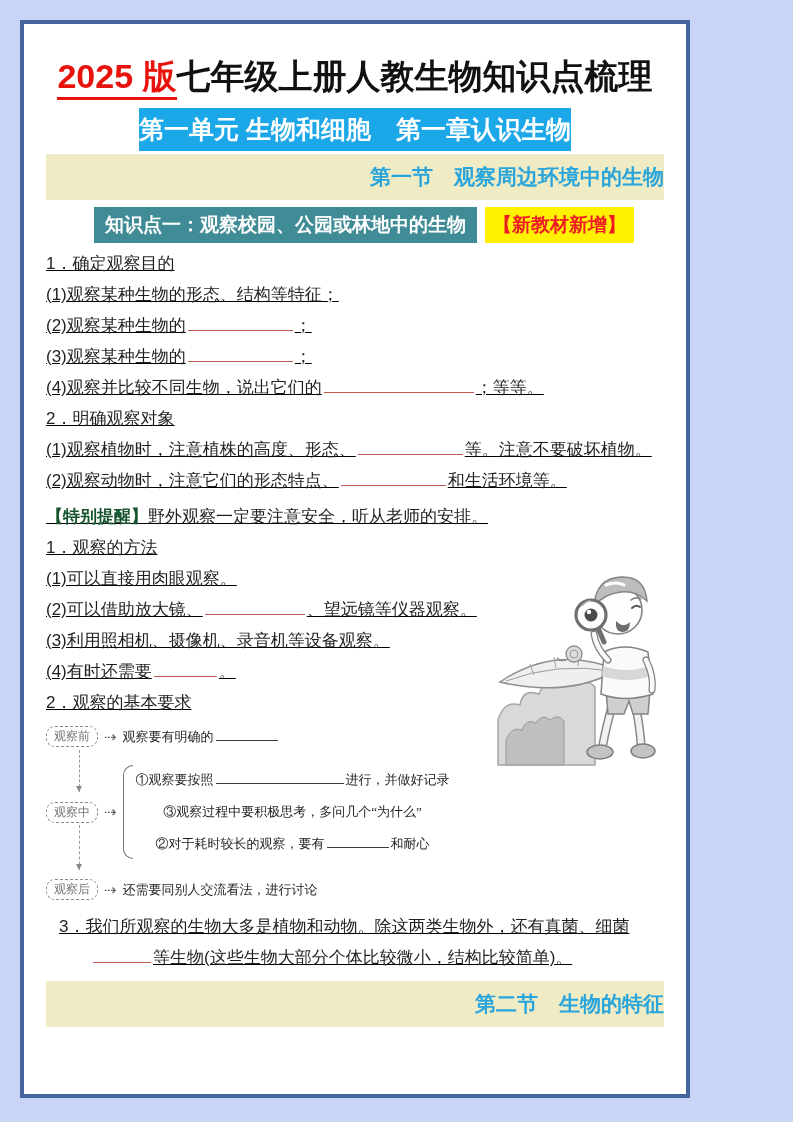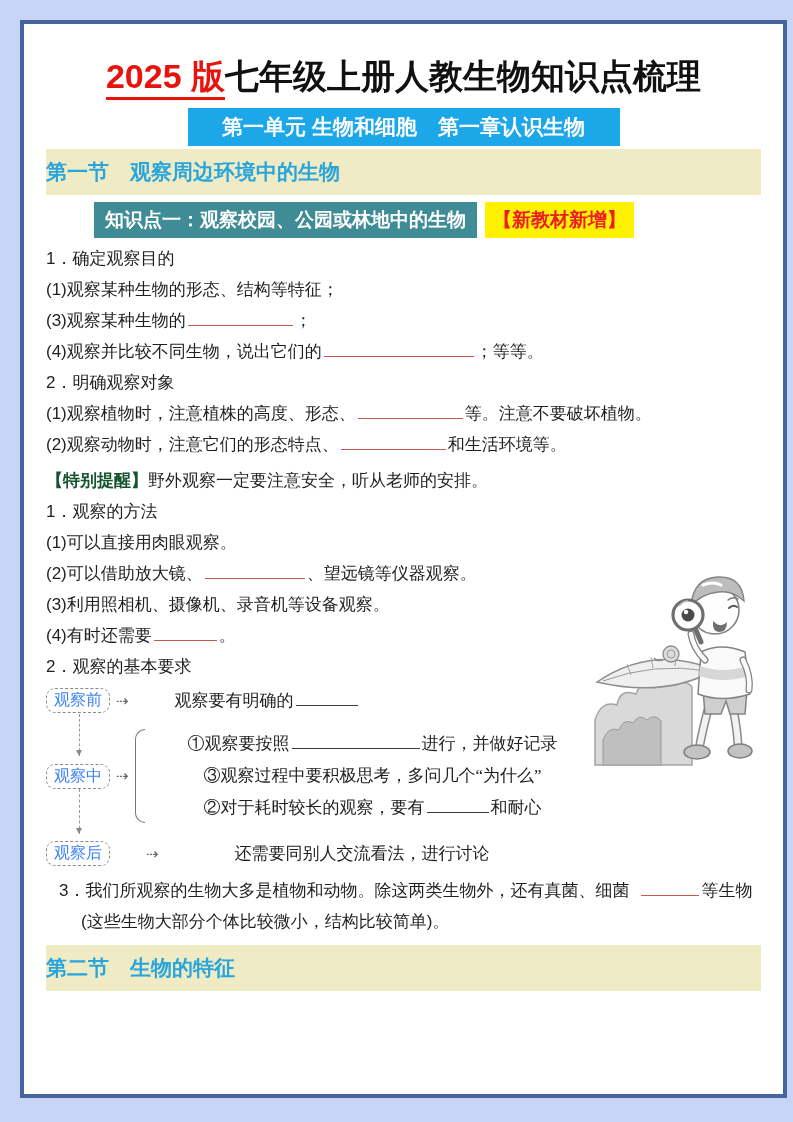--- a/index.html
+++ b/index.html
@@ -3,54 +3,54 @@
 <meta charset="utf-8">
 <style>
   html,body{margin:0;padding:0;}
   body{
     width:793px;height:1122px;position:relative;
     background:#c9d5f6;
     font-family:"Liberation Sans",sans-serif;
     overflow:hidden;
   }
   .sheet{
-    position:absolute;left:20px;top:20px;width:767px;height:1078px;
+    position:absolute;left:20px;top:20px;width:670px;height:1078px;
     box-sizing:border-box;background:#ffffff;
     border:4px solid #44659e;
     padding:0 22px;
   }
   
   .title{margin-top:30px;text-align:center;font-size:34px;font-weight:bold;color:#111;line-height:1.3;white-space:nowrap;}
   .title .red{color:#e8130c;border-bottom:3px solid #e8130c;padding-bottom:2px;}
   .unit-banner{
     width:432px;margin:10px auto 0;background:#1ba7e8;color:#ffffff;
-    font-size:21px;font-weight:bold;text-align:center;padding:5px 0;white-space:nowrap;
+    font-size:25px;font-weight:bold;text-align:center;padding:5px 0;white-space:nowrap;
   }
   .section-banner{
     margin-top:3px;background:#efecc5;color:#29a5dc;
-    font-size:21px;font-weight:bold;text-align:left;padding:9px 0;white-space:nowrap;
+    font-size:21px;font-weight:bold;text-align:right;padding:9px 0;white-space:nowrap;
   }
   .kp-row{margin-top:7px;display:flex;align-items:center;padding-left:48px;}
   .kp-badge{background:#3f8c96;color:#fff;font-weight:bold;font-size:19px;padding:5px 11px;white-space:nowrap;}
   .new-tag{background:#fff100;color:#ed1c24;font-weight:bold;font-size:19px;padding:5px 8px;margin-left:8px;white-space:nowrap;}
   
-  .lines{margin-top:5px;}
+  .lines{margin-top:5px;text-decoration:underline;}
   .tline{font-size:17px;line-height:31px;color:#1f1f1f;white-space:nowrap;}
   .blank{display:inline-block;height:15px;border-bottom:1.6px solid #c25a52;margin:0 2px;vertical-align:baseline;}
   .blank.black{border-bottom-color:#3c3c3c;}
   .blank.gap{margin-left:12px;}
   .c-green{color:#14532d;font-weight:bold;}
   
   .flow{position:relative;margin:3px 0 4px;font-family:"Liberation Serif",serif;color:#222;}
   .frow{display:flex;align-items:center;}
-  .frow .tline{font-size:17px;font-family:"Liberation Serif",serif;margin-left:40px;}
-  .fbox{border:1px dashed #8a8a8a;border-radius:9px;padding:1px 7px;font-size:16px;background:#fff;white-space:nowrap;color:#3b82f6;}
+  .frow .tline{font-size:13px;font-family:"Liberation Serif",serif;}
+  .fbox{border:1px dashed #8a8a8a;border-radius:9px;padding:1px 7px;font-size:12px;background:#fff;white-space:nowrap;color:#737373;}
   .farrow{color:#666;margin:0 6px;font-size:15px;}
   .frow2{margin-top:12px;}
-  .frow3{margin-top:14px;gap:30px;}
+  .frow3{margin-top:14px;}
   .fbrace{width:9px;align-self:stretch;border:1.3px solid #777;border-right:none;border-radius:10px 0 0 10px;margin:1px 3px 1px 0;}
   .fitems .tline{line-height:32px;text-align:center;}
   .vconn{position:absolute;left:33px;width:0;border-left:1px dashed #999;}
   .vconn::after{content:"";position:absolute;left:-4px;bottom:-3px;border:3.5px solid transparent;border-top:6px solid #888;}
   .vconn1{top:29px;height:42px;}
   .vconn2{top:104px;height:45px;}
   
   .item3 .tline{white-space:normal;padding-left:22px;text-indent:-22px;line-height:31px;margin-left:13px;}
   .item3{margin-top:6px;}
   
@@ -70,20 +70,21 @@
   <div class="section-banner">第一节　观察周边环境中的生物</div>
 
   <div class="kp-row">
     <span class="kp-badge">知识点一：观察校园、公园或林地中的生物</span>
     <span class="new-tag">【新教材新增】</span>
   </div>
 
   <div class="lines">
       <div class="tline"><span class="run">1．确定观察目的</span></div>
       <div class="tline"><span class="run">(1)观察某种生物的形态、结构等特征；</span></div>
+      <div class="tline"><span class="run">(2)观察某种生物的</span><span class="blank" style="width: 105px;"></span><span class="run">；</span></div>
       <div class="tline"><span class="run">(3)观察某种生物的</span><span class="blank" style="width: 105px;"></span><span class="run">；</span></div>
       <div class="tline"><span class="run">(4)观察并比较不同生物，说出它们的</span><span class="blank" style="width: 150px;"></span><span class="run">；等等。</span></div>
       <div class="tline"><span class="run">2．明确观察对象</span></div>
       <div class="tline"><span class="run">(1)观察植物时，注意植株的高度、形态、</span><span class="blank" style="width: 105px;"></span><span class="run">等。注意不要破坏植物。</span></div>
       <div class="tline"><span class="run">(2)观察动物时，注意它们的形态特点、</span><span class="blank" style="width: 105px;"></span><span class="run">和生活环境等。</span></div>
     </div>
 
 
   <div class="lines">
       <div class="tline"><span class="run c-green">【特别提醒】</span><span class="run">野外观察一定要注意安全，听从老师的安排。</span></div>

